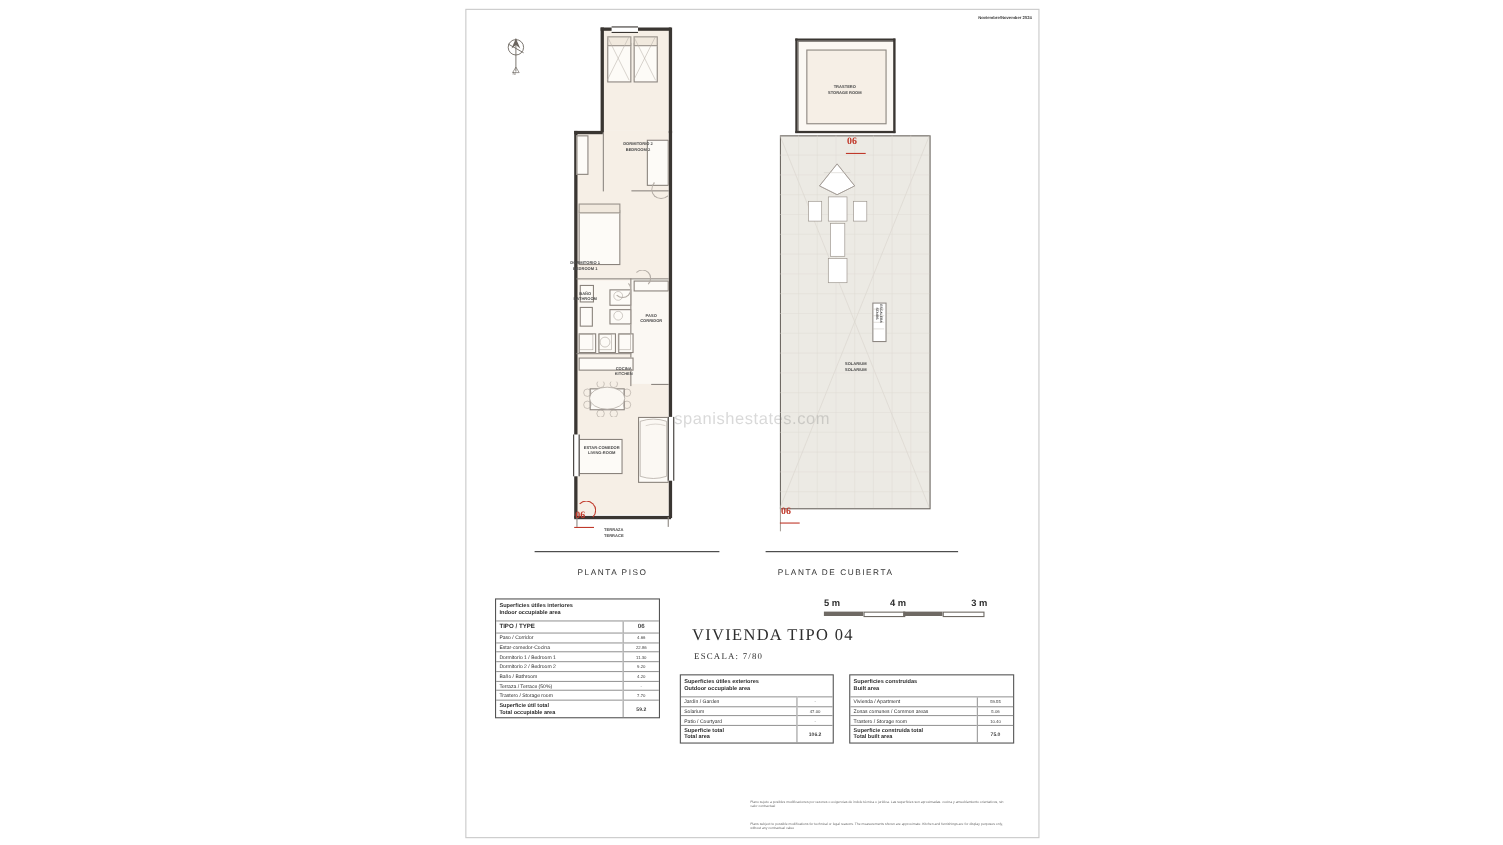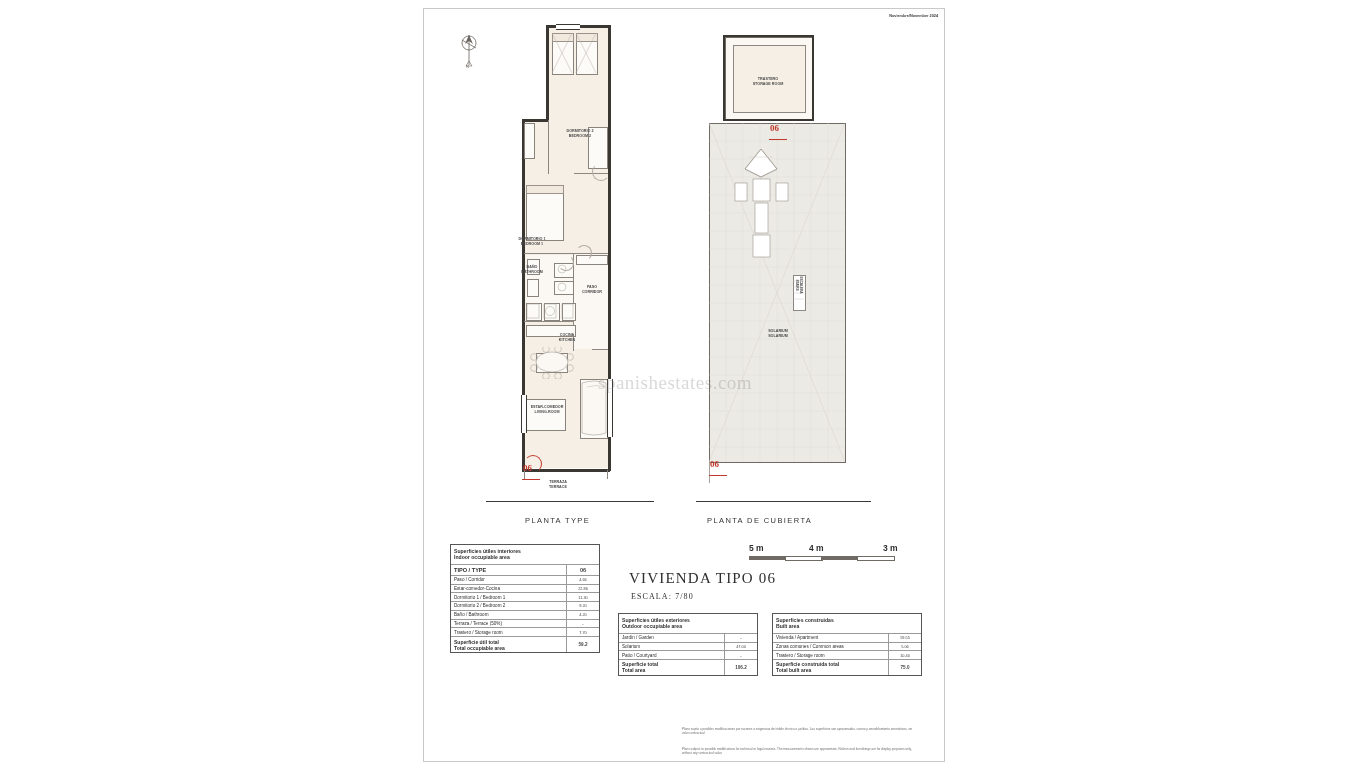--- a/index.html
+++ b/index.html
@@ -40,21 +40,21 @@
   .tbl td{border-top:.5px solid #9a9a9a;padding:1.4px 3px;color:#2e2e2e;}
   .tbl .hdr td{border-top:none;font-weight:bold;font-size:5.1px;padding:2.5px 3px 2.5px 3px;line-height:1.35;}
   .tbl td.v{text-align:center;width:26px;border-left:.5px solid #9a9a9a;font-size:3.9px;color:#444;}
   .tbl .big td{font-weight:bold;font-size:5px;}
   .tbl .big td.v{font-size:4.6px;}
   .tbl .typ td{font-weight:bold;font-size:5.6px;padding:2px 3px;}
   .tbl .typ td.v{font-size:5.6px;}
   
   .note{position:absolute;font-size:3.1px;line-height:1.45;color:#6d6d6d;width:232px;}
   
-  #wm{position:absolute;left:598px;top:372px;font-size:19px;color:rgba(120,120,120,.28);font-family:Liberation Serif, serif;letter-spacing:.5px;}
+  #wm{position:absolute;left:613px;top:372px;font-size:15px;color:rgba(120,120,120,.28);font-family:Liberation Sans, sans-serif;letter-spacing:.5px;}
   .compass{position:absolute;}
 </style>
 </head>
 <body>
 
 <div id="sheet">
 
   <div class="date">Noviembre/November 2024</div>
 
   <div class="compass" style="left:32px;top:22px;width:26px;height:44px;">
@@ -263,40 +263,40 @@
       <span>ESCALERA</span><br><span>STAIRS</span>
     </div>
 
     <div class="num" style="left:71px;top:100px;">06</div>
     <div class="numline" style="left:70px;top:116px;width:18px;height:.9px;"></div>
     <div class="num" style="left:11px;top:436px;">06</div>
     <div class="numline" style="left:10px;top:452px;width:18px;height:.9px;"></div>
   </div>
 
   <div class="rule" style="left:62px;top:492px;width:168px;"></div>
-  <div class="caption" style="left:101px;top:507px;">PLANTA TYPE</div>
+  <div class="caption" style="left:101px;top:507px;">PLANTA PISO</div>
 
   <div class="rule" style="left:272px;top:492px;width:175px;"></div>
   <div class="caption" style="left:283px;top:507px;">PLANTA DE CUBIERTA</div>
 
   <div id="scalewrap">
     <div class="scalelabels">
       <span style="left:0px;">5 m</span>
       <span style="left:60px;">4 m</span>
       <span style="left:134px;">3 m</span>
     </div>
     <div class="barrow">
       <div class="seg" style="left:0px;width:36px;background:#6f6a64;"></div>
       <div class="seg" style="left:36px;width:36px;background:#ffffff;border:.6px solid #6f6a64;height:2.8px;"></div>
       <div class="seg" style="left:72px;width:36px;background:#6f6a64;"></div>
       <div class="seg" style="left:108px;width:36px;background:#ffffff;border:.6px solid #6f6a64;height:2.8px;"></div>
     </div>
   </div>
 
-  <div id="title">VIVIENDA TIPO 06</div>
+  <div id="title">VIVIENDA TIPO 04</div>
   <div id="subtitle">ESCALA: 7/80</div>
 
   <div class="tbl" style="left:26px;top:535px;width:148px;">
     <table>
       <tbody>
           <tr class="hdr">
             <td colspan="2">
         <span>Superficies útiles interiores</span><br><span>Indoor occupiable area</span>
       </td>
           </tr>

